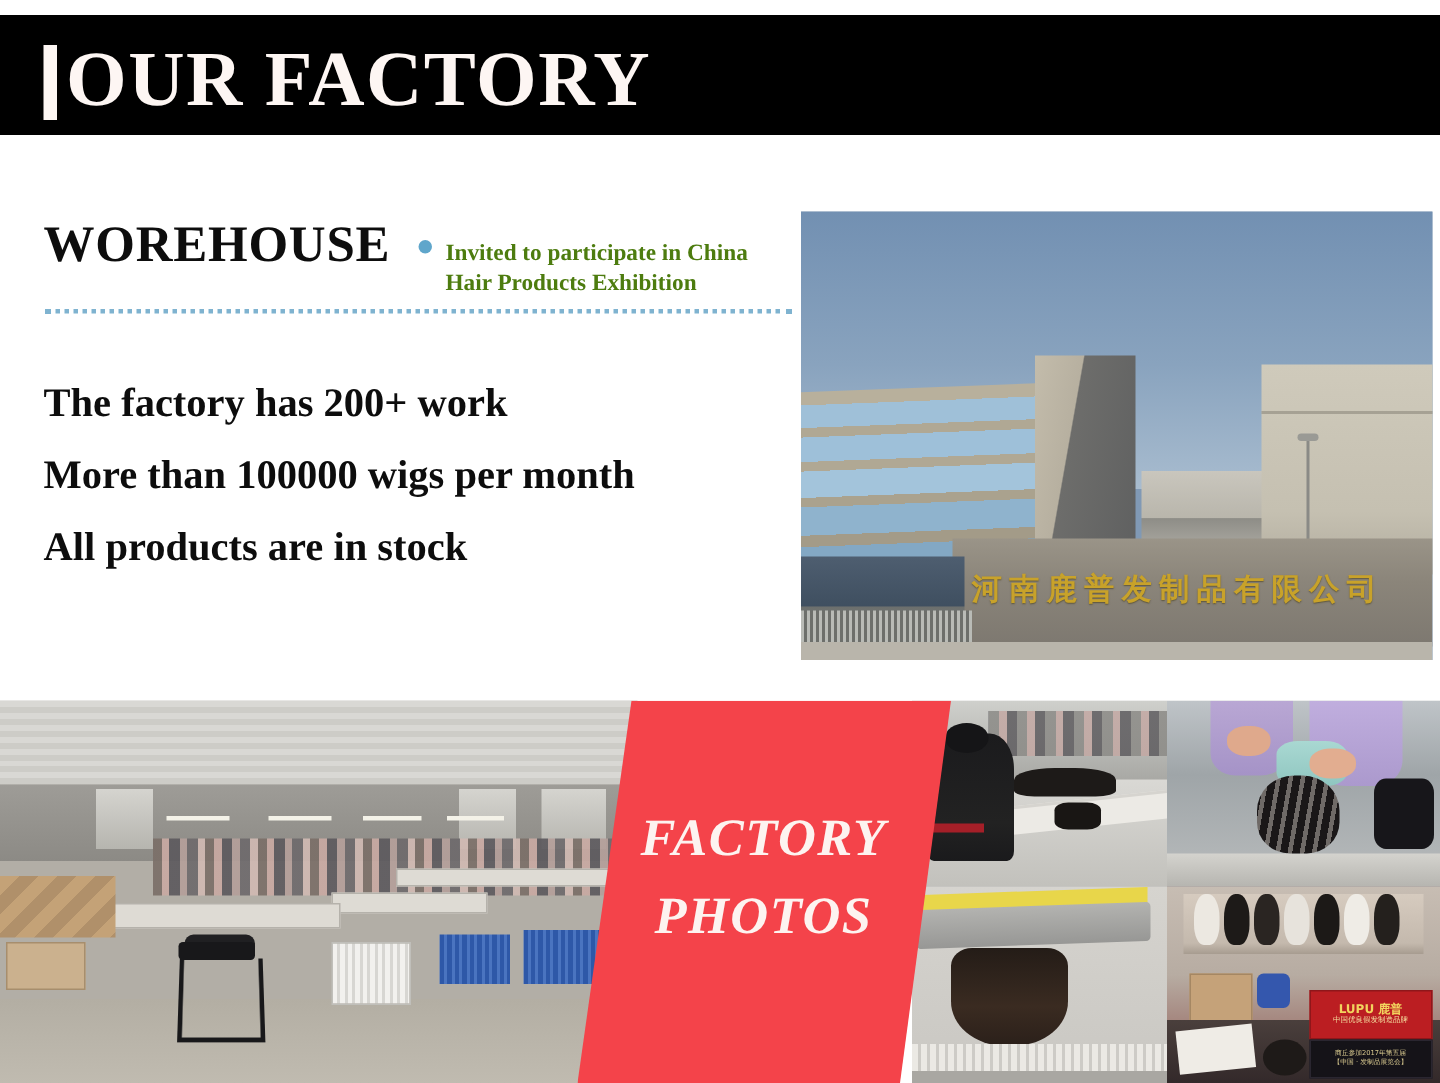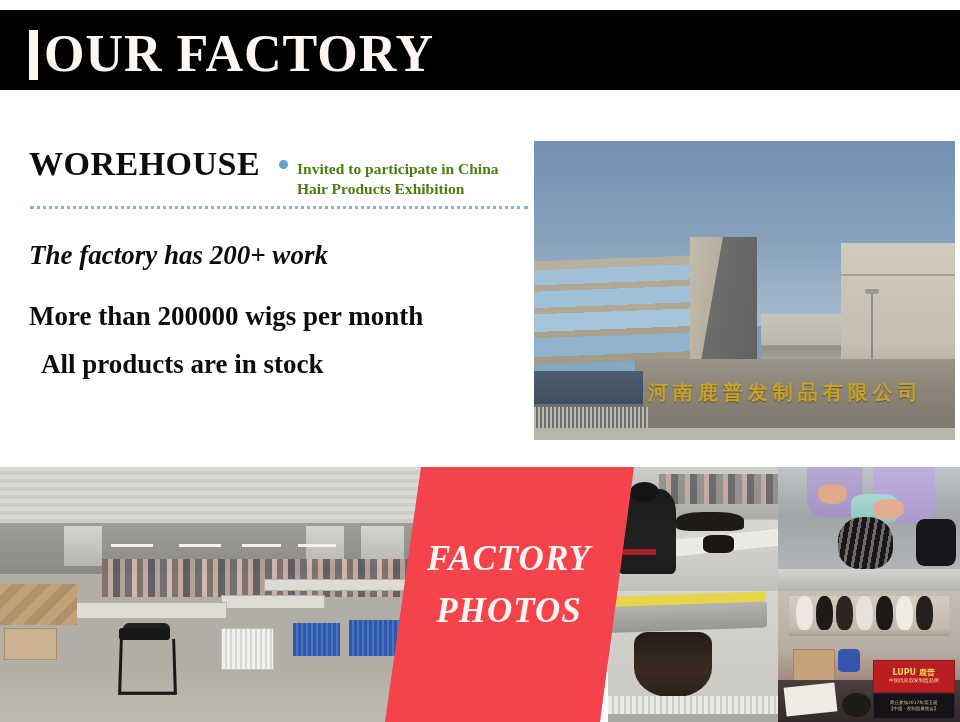--- a/index.html
+++ b/index.html
@@ -86,23 +86,23 @@
 
   .fact-line {
     position: absolute;
     left: 29px;
     font-family: "Liberation Serif", serif;
     font-weight: bold;
     font-size: 27px;
     color: #0d0d0d;
     white-space: nowrap;
   }
-  #fact-line-0 { top: 142px; font-style: italic; }
+  #fact-line-0 { top: 155px; }
   #fact-line-1 { top: 203px; }
-  #fact-line-2 { top: 251px; margin-left: 12px; }
+  #fact-line-2 { top: 251px; }
 
   
   #building-photo {
     position: absolute;
     left: 534px; top: 43px;
     width: 421px; height: 299px;
     overflow: hidden;
     background: #8099b5;
     text-decoration: underline;
   }
@@ -408,21 +408,21 @@
 </div>
 
 <div id="mid-section">
 
   <div id="warehouse-heading">WOREHOUSE</div>
   <div id="warehouse-bullet"></div>
   <div id="invite-text">Invited to participate in China Hair Products Exhibition</div>
   <div id="divider-dotted"></div>
 
   <div class="fact-line" id="fact-line-0">The factory has 200+ work</div>
-  <div class="fact-line" id="fact-line-1">More than 200000 wigs per month</div>
+  <div class="fact-line" id="fact-line-1">More than 100000 wigs per month</div>
   <div class="fact-line" id="fact-line-2">All products are in stock</div>
 
   <div id="building-photo">
     <div class="bp-sky"></div>
     <div class="bp-office"></div>
     <div class="bp-tower"></div>
     <div class="bp-midblock"></div>
     <div class="bp-right-building"></div>
     <div class="bp-pole"></div>
     <div class="bp-wall">

